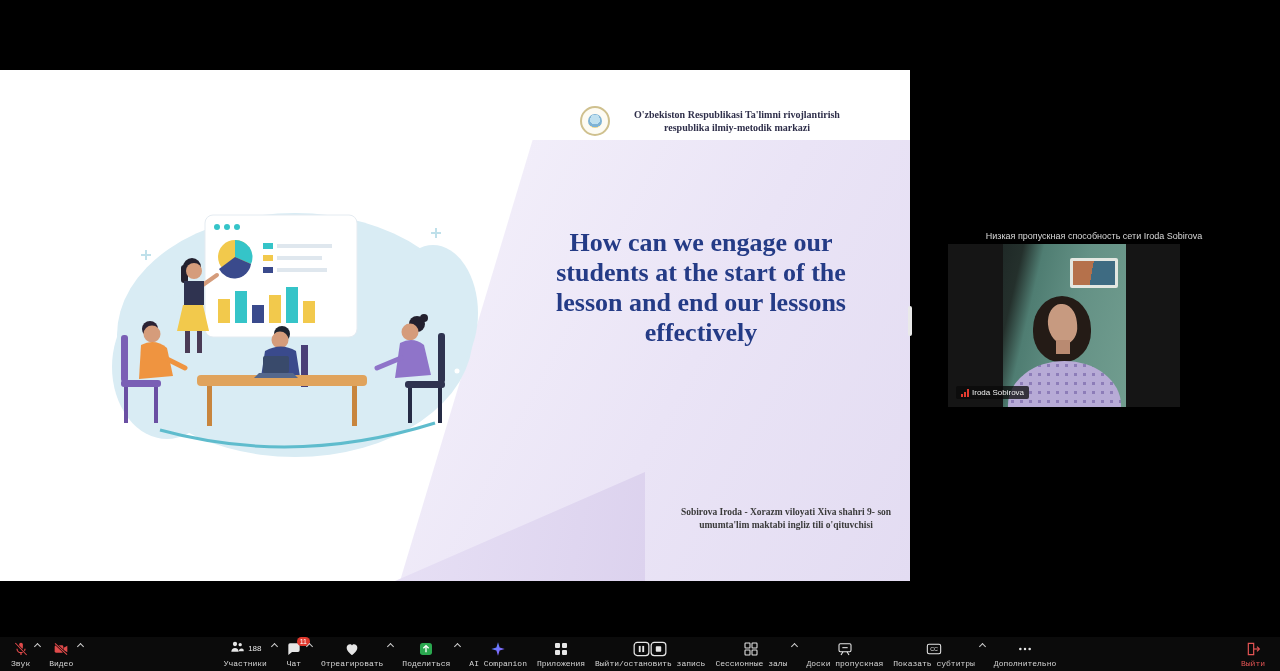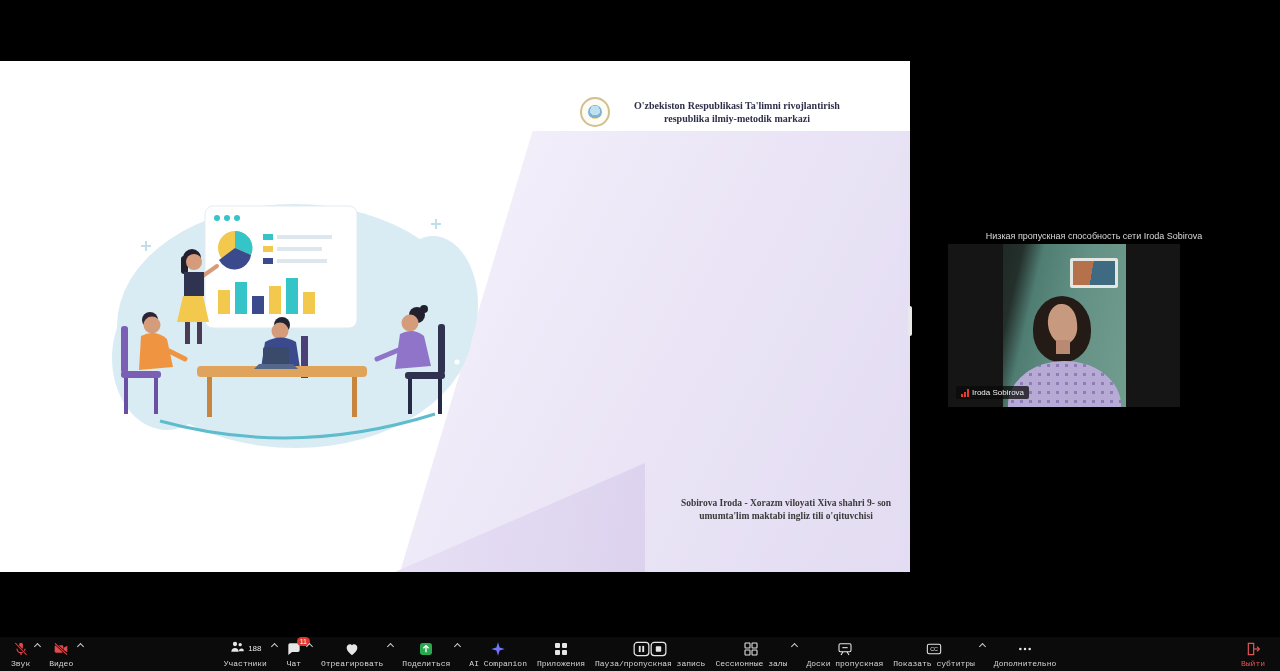--- a/index.html
+++ b/index.html
@@ -1,21 +1,21 @@
 <!DOCTYPE html>
 <html><head>
 <meta charset="utf-8">
 <style>
   * { margin:0; padding:0; box-sizing:border-box; }
   html,body { width:1280px; height:671px; background:#000; overflow:hidden;
               font-family:"Liberation Sans", sans-serif; cursor:default; }
   .stage { position:relative; width:1280px; height:671px; background:#000; }
 
   
-  .share { position:absolute; left:0; top:61px; width:910px; height:511px;
+  .share { position:absolute; left:0; top:70px; width:910px; height:511px;
            background:#ffffff; overflow:hidden; }
   .lavender-band { position:absolute; right:0; top:70px; width:510px; height:441px;
            background:linear-gradient(118deg,#f5f2fb 0%,#eae4f6 55%,#e3dcf2 100%);
            clip-path:polygon(26% 0, 100% 0, 100% 100%, 0 100%); }
   .lavender-wedge { position:absolute; left:395px; top:402px; width:250px; height:109px;
            background:linear-gradient(100deg,#e7e0f5,#dcd2ee);
            clip-path:polygon(0 100%, 100% 0, 100% 100%); }
   .org-header { position:absolute; left:612px; top:38px; width:250px; z-index:3;
            text-align:center; font-family:"Liberation Serif", serif; font-weight:bold;
            font-size:10px; line-height:13px; color:#2f2f4a; }
@@ -93,20 +93,21 @@
     <div class="lavender-wedge"></div>
 
     <div class="emblem">
       <div class="emblem-core"></div>
     </div>
     <div class="org-header">
       <div>O'zbekiston Respublikasi Ta'limni rivojlantirish</div>
       <div>respublika ilmiy-metodik markazi</div>
     </div>
 
+    <div class="slide-title">How can we engage our students at the start of the lesson and end our lessons effectively</div>
 
     <div class="slide-footer">
       <div>Sobirova Iroda - Xorazm viloyati Xiva shahri 9- son</div>
       <div>umumta'lim maktabi ingliz tili o'qituvchisi</div>
     </div>
 
     <div class="illus">
       <svg width="380" height="290" viewBox="0 0 380 290">
 
         <g fill="#d9ecf4">
@@ -320,21 +321,21 @@
       <div class="tb-item">
         <div class="tb-iconrow">
           <svg width="34" height="16" viewBox="0 0 44 20">
             <rect x="1.5" y="1.5" width="19" height="17" rx="4" fill="none" stroke="#e6e6e6" stroke-width="1.6"></rect>
             <rect x="7.5" y="6" width="2.4" height="8" fill="#e6e6e6"></rect>
             <rect x="12" y="6" width="2.4" height="8" fill="#e6e6e6"></rect>
             <rect x="23.5" y="1.5" width="19" height="17" rx="4" fill="none" stroke="#e6e6e6" stroke-width="1.6"></rect>
             <rect x="29.5" y="6.5" width="7" height="7" rx="1" fill="#e6e6e6"></rect>
           </svg>
         </div>
-        <div class="tb-label">Пауза/пропускная запись</div>
+        <div class="tb-label">Выйти/остановить запись</div>
       </div>
 
       <div class="tb-item has-caret">
         <div class="tb-iconrow">
           <svg width="16" height="16" viewBox="0 0 24 24" fill="none" stroke="#e6e6e6" stroke-width="1.6">
             <rect x="3" y="3" width="7.5" height="7.5" rx="1"></rect>
             <rect x="13.5" y="3" width="7.5" height="7.5" rx="1"></rect>
             <rect x="3" y="13.5" width="7.5" height="7.5" rx="1"></rect>
             <rect x="13.5" y="13.5" width="7.5" height="7.5" rx="1"></rect>
           </svg>

